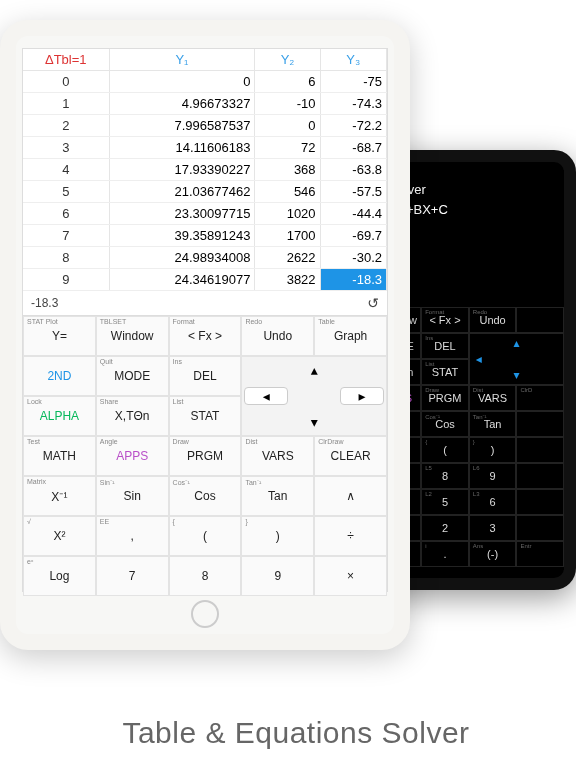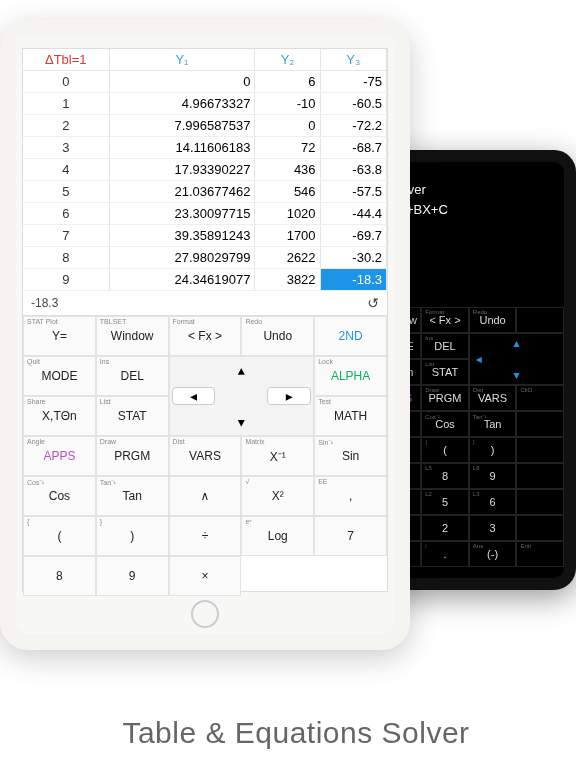--- a/index.html
+++ b/index.html
@@ -290,38 +290,38 @@
               <tr>
                 <td class="idx">0</td>
                 <td>0</td>
                 <td>6</td>
                 <td>-75</td>
               </tr>
               <tr>
                 <td class="idx">1</td>
                 <td>4.96673327</td>
                 <td>-10</td>
-                <td>-60.5</td>
+                <td>-74.3</td>
               </tr>
               <tr>
                 <td class="idx">2</td>
                 <td>7.996587537</td>
                 <td>0</td>
                 <td>-72.2</td>
               </tr>
               <tr>
                 <td class="idx">3</td>
                 <td>14.11606183</td>
                 <td>72</td>
                 <td>-68.7</td>
               </tr>
               <tr>
                 <td class="idx">4</td>
                 <td>17.93390227</td>
-                <td>436</td>
+                <td>368</td>
                 <td>-63.8</td>
               </tr>
               <tr>
                 <td class="idx">5</td>
                 <td>21.03677462</td>
                 <td>546</td>
                 <td>-57.5</td>
               </tr>
               <tr>
                 <td class="idx">6</td>
@@ -330,21 +330,21 @@
                 <td>-44.4</td>
               </tr>
               <tr>
                 <td class="idx">7</td>
                 <td>39.35891243</td>
                 <td>1700</td>
                 <td>-69.7</td>
               </tr>
               <tr>
                 <td class="idx">8</td>
-                <td>27.98029799</td>
+                <td>24.98934008</td>
                 <td>2622</td>
                 <td>-30.2</td>
               </tr>
               <tr>
                 <td class="idx">9</td>
                 <td>24.34619077</td>
                 <td>3822</td>
                 <td class="sel">-18.3</td>
               </tr>
             </tbody>
@@ -366,20 +366,24 @@
             <span class="sup">TBLSET</span>
             <span>Window</span>
           </div>
           <div class="key">
             <span class="sup">Format</span>
             <span>&lt; Fx &gt;</span>
           </div>
           <div class="key">
             <span class="sup">Redo</span>
             <span>Undo</span>
+          </div>
+          <div class="key">
+            <span class="sup">Table</span>
+            <span>Graph</span>
           </div>
           <div class="key accent-2nd">
             <span>2ND</span>
           </div>
           <div class="key">
             <span class="sup">Quit</span>
             <span>MODE</span>
           </div>
           <div class="key">
             <span class="sup">Ins</span>
@@ -418,20 +422,24 @@
           </div>
           <div class="key">
             <span class="sup">Draw</span>
             <span>PRGM</span>
           </div>
           <div class="key">
             <span class="sup">Dist</span>
             <span>VARS</span>
           </div>
           <div class="key">
+            <span class="sup">ClrDraw</span>
+            <span>CLEAR</span>
+          </div>
+          <div class="key">
             <span class="sup">Matrix</span>
             <span>X⁻¹</span>
           </div>
           <div class="key">
             <span class="sup">Sin⁻¹</span>
             <span>Sin</span>
           </div>
           <div class="key">
             <span class="sup">Cos⁻¹</span>
             <span>Cos</span>

